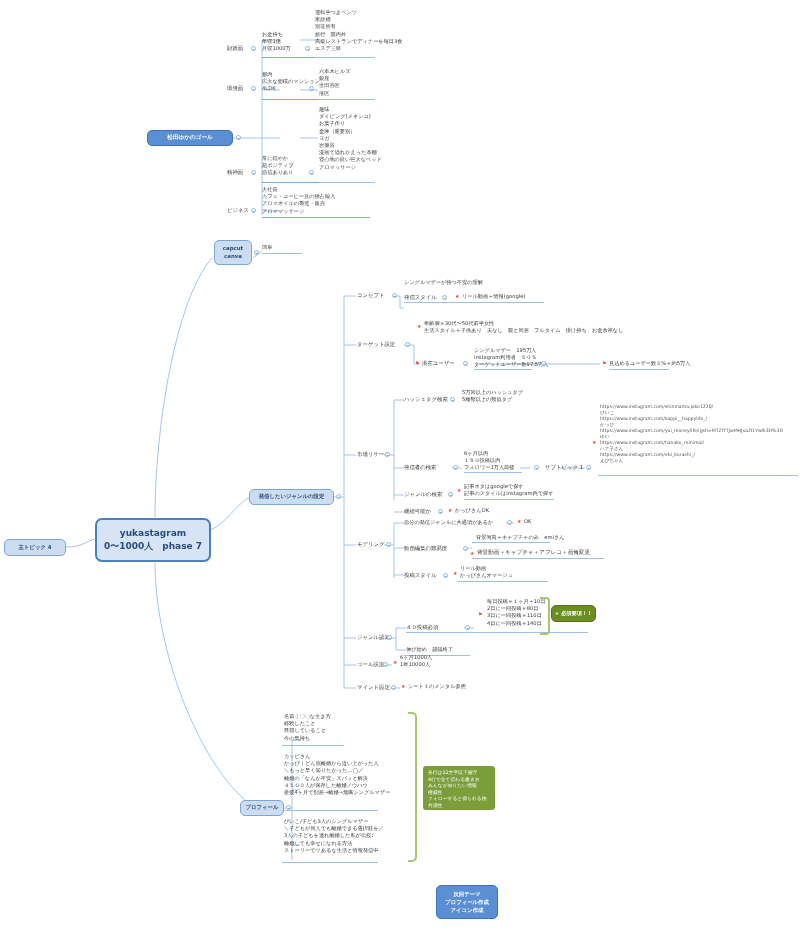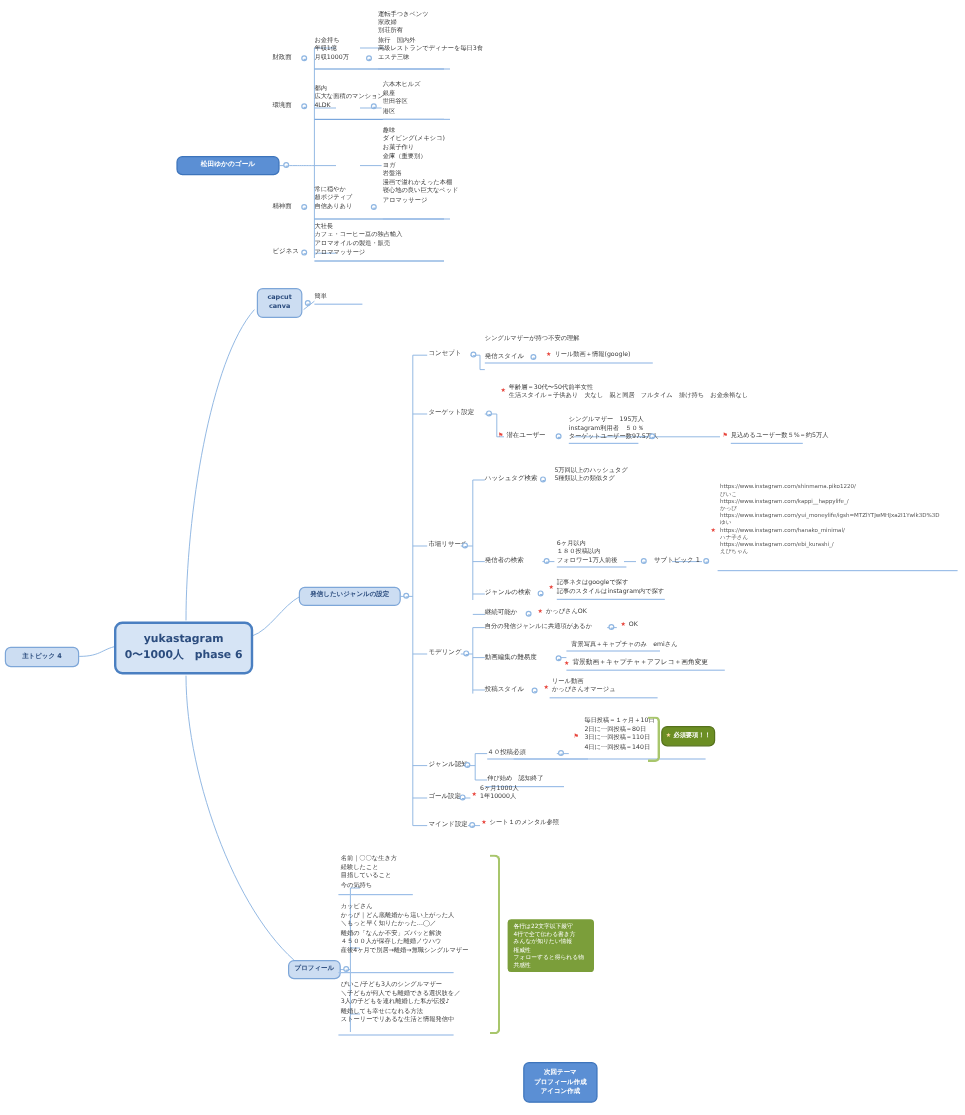--- a/index.html
+++ b/index.html
@@ -272,21 +272,21 @@
   <div class="bar" style="left:262px;top:57px;width:108px;"></div>
   <div class="bar" style="left:262px;top:99px;width:108px;"></div>
   <div class="bar" style="left:262px;top:182px;width:108px;"></div>
   <div class="bar" style="left:262px;top:217px;width:108px;"></div>
   <div class="bar thin" style="left:315px;top:57px;width:60px;"></div>
   <div class="bar thin" style="left:319px;top:99px;width:56px;"></div>
   <div class="bar thin" style="left:319px;top:182px;width:56px;"></div>
 
   <div class="node central" style="left:95px;top:518px;width:116px;height:44px;flex-direction:column;">
     <span>yukastagram</span>
-    <span>0〜1000人　phase 6</span>
+    <span>0〜1000人　phase 7</span>
   </div>
 
   <div class="node light small" style="left:4px;top:539px;width:62px;height:17px;">主トピック 4</div>
 
   <div class="node light small" style="left:214px;top:240px;width:38px;height:25px;flex-direction:column;">
     <span>capcut</span>
     <span>canva</span>
   </div>
   <div class="knob" style="left:254px;top:250px;"></div>
   <div class="txt" style="left:262px;top:244px;">簡単</div>

